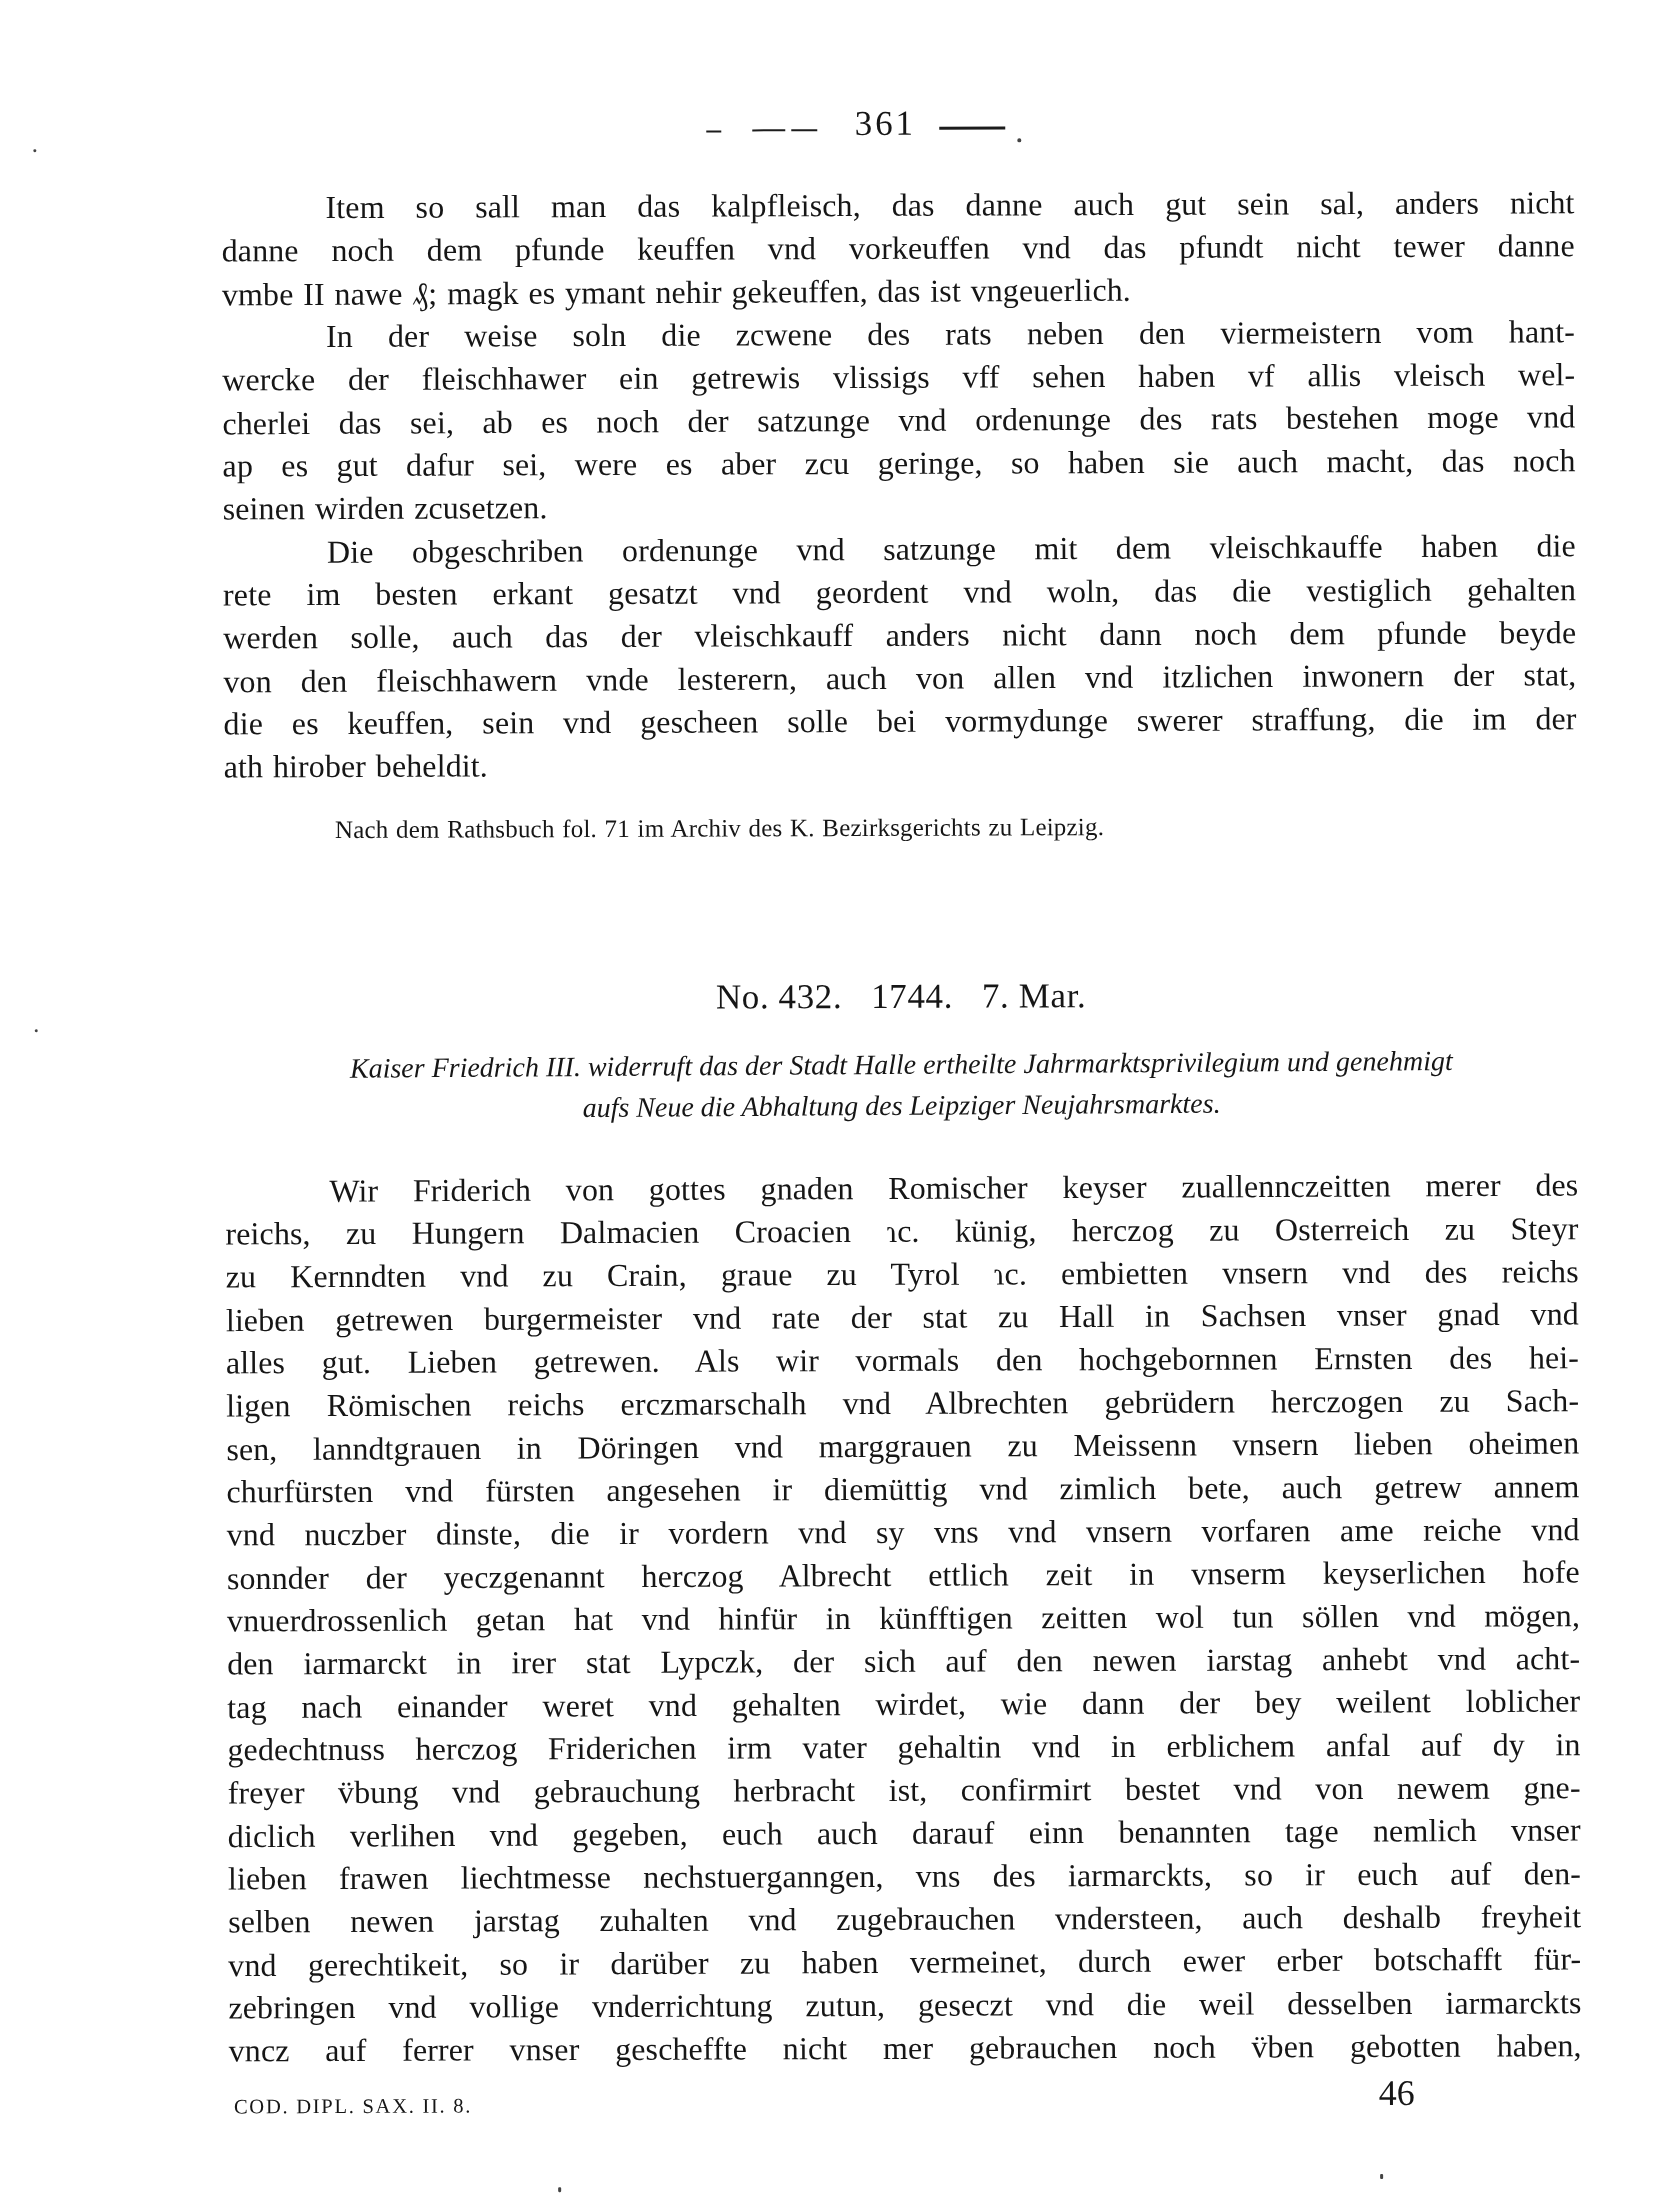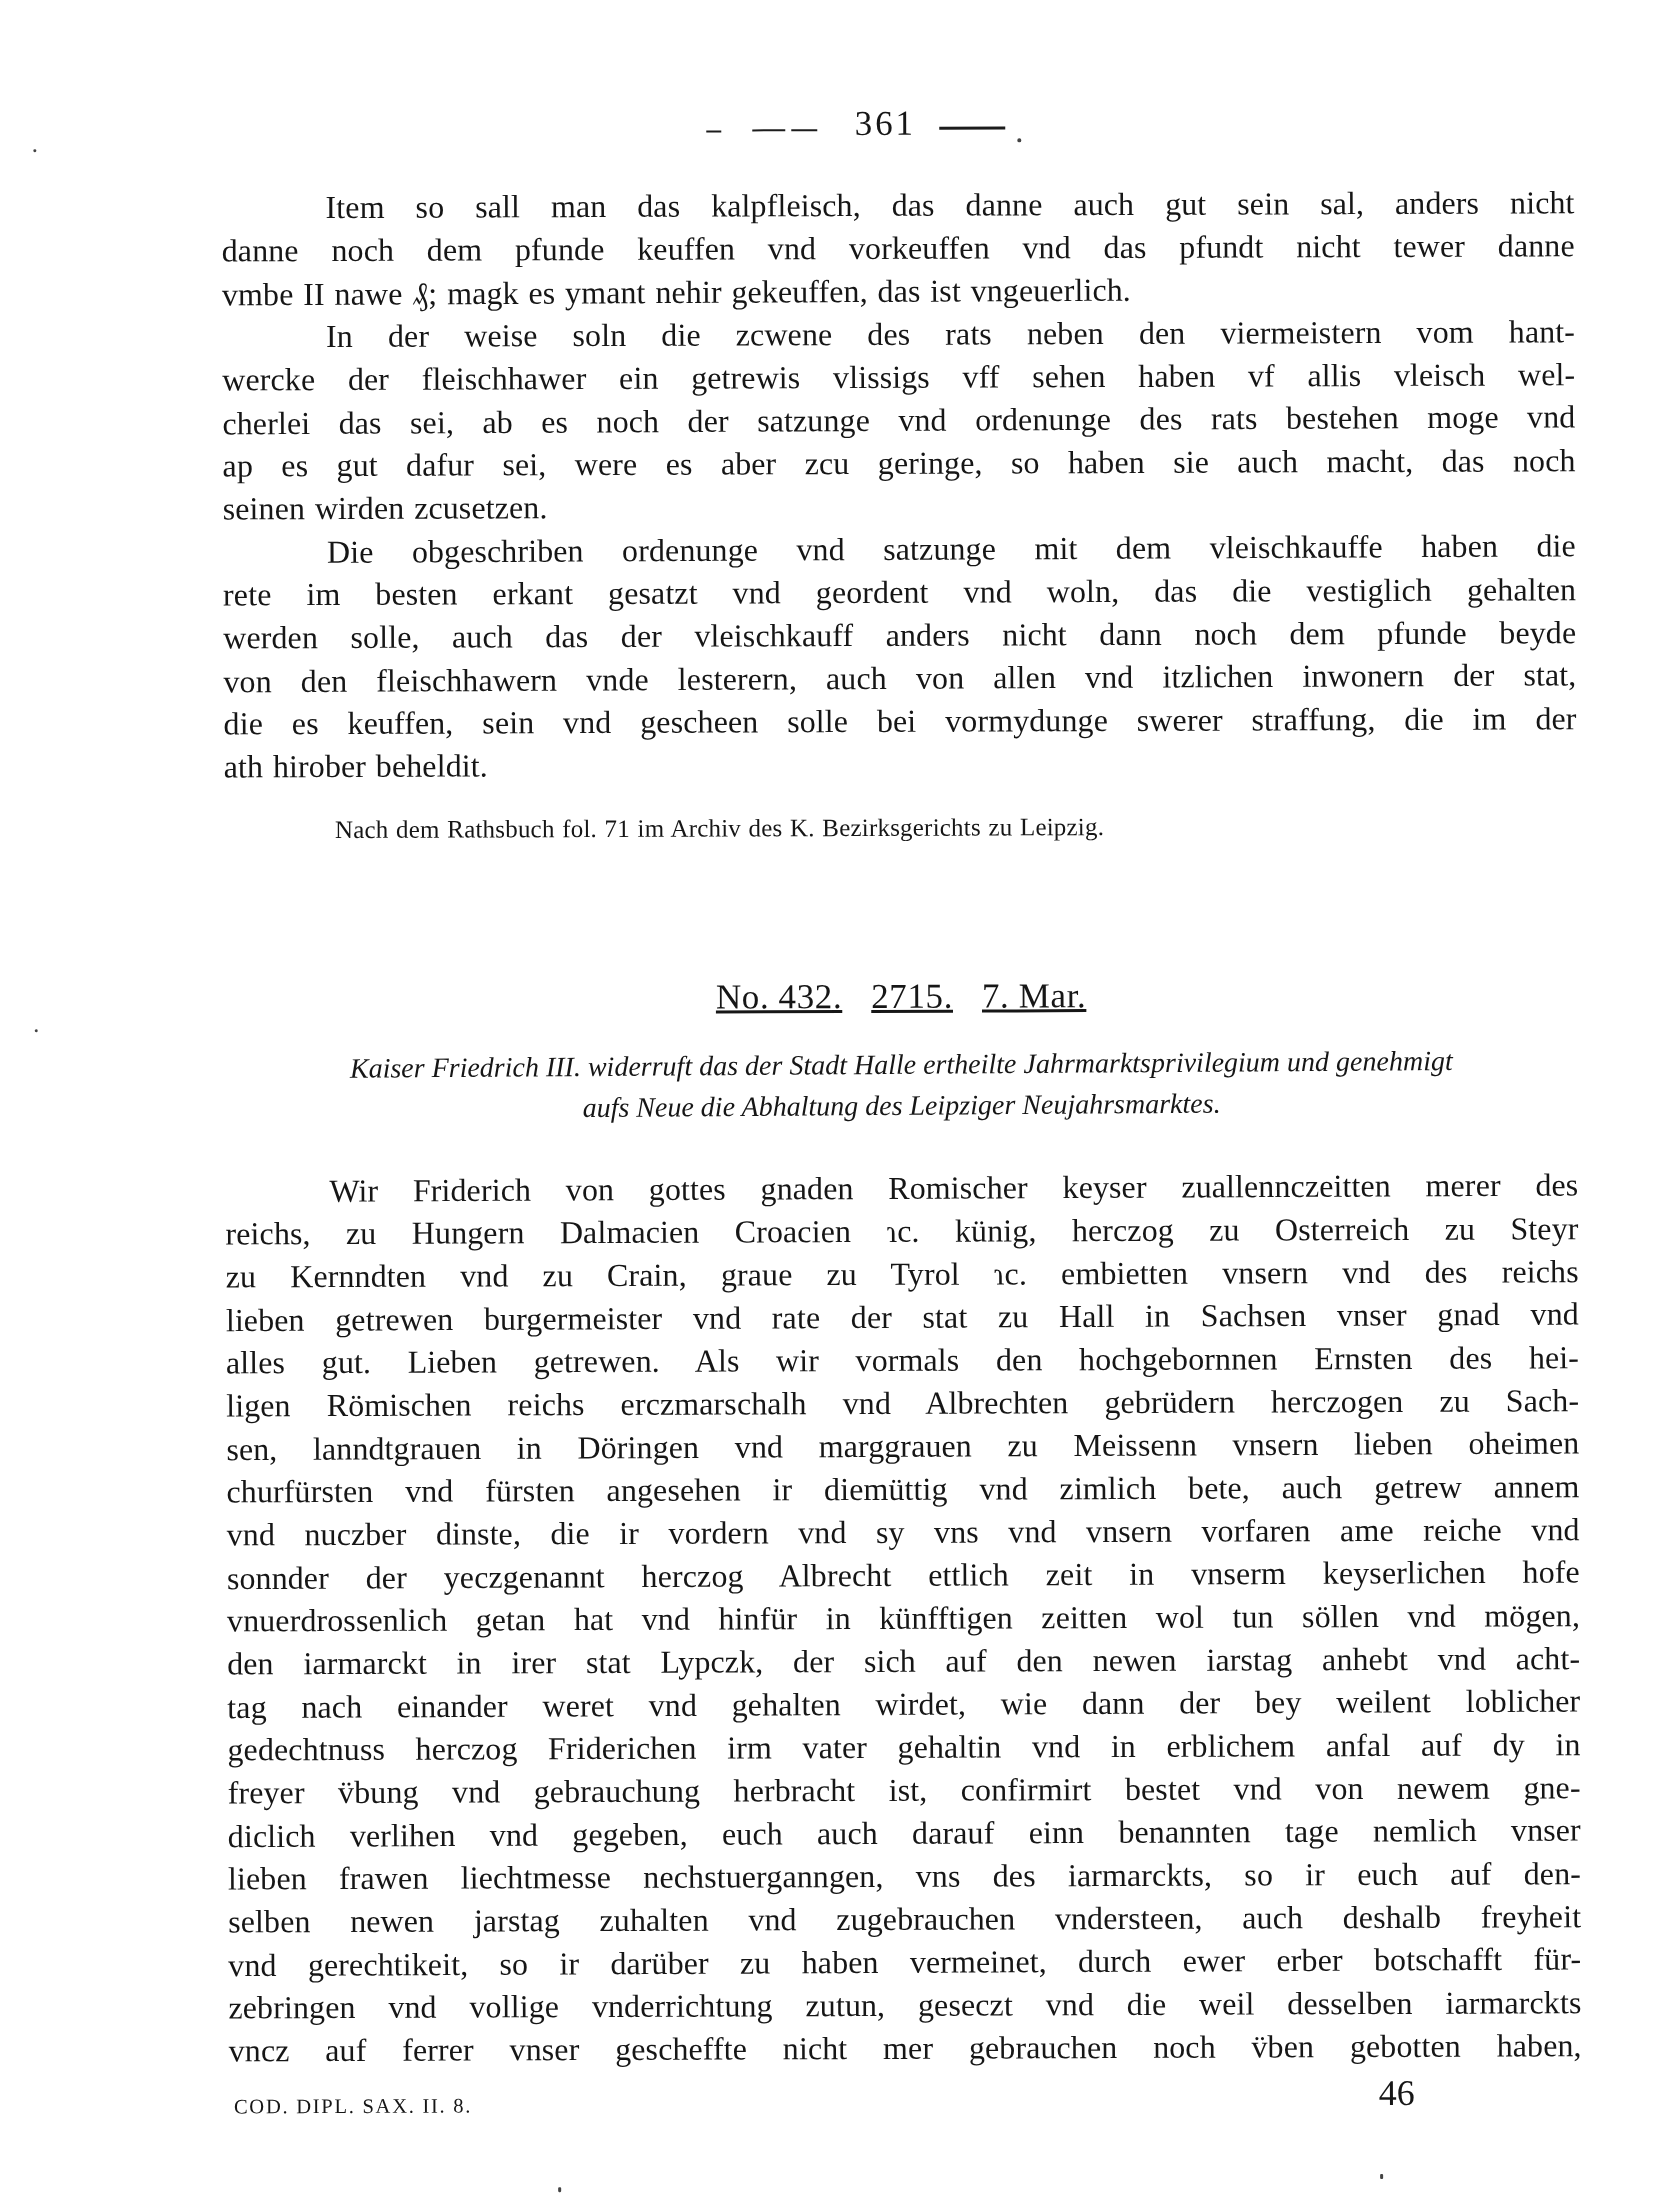--- a/index.html
+++ b/index.html
@@ -35,21 +35,21 @@
 
   .source-note {
     position:absolute; left:312px; top:814px;
     font-size:25px; letter-spacing:0.2px; word-spacing:1.1px;
   }
 
   .heading {
     position:absolute; left:201px; top:977px; width:1353px;
     text-align:center; font-size:35px; letter-spacing:0.6px;
   }
-  .heading .seg { margin:0 14.5px;text-decoration:underline; }
+  .heading .seg { margin:0 14.5px; }
 
   .summary {
     top:1044px;
     font-style:italic; font-size:28px; line-height:41px;
     transform:rotate(-0.18deg);
   }
   .summary .line { text-align:center; text-align-last:center; padding:0; }
 
   
   .footer-left {
@@ -88,21 +88,21 @@
         <div class="line">rete im besten erkant gesatzt vnd geordent vnd woln, das die vestiglich gehalten</div>
         <div class="line">werden solle, auch das der vleischkauff anders nicht dann noch dem pfunde beyde</div>
         <div class="line">von den fleischhawern vnde lesterern, auch von allen vnd itzlichen inwonern der stat,</div>
         <div class="line">die es keuffen, sein vnd gescheen solle bei vormydunge swerer straffung, die im der</div>
         <div class="line short">ath hirober beheldit.</div>
       </div>
 
     <div class="source-note">Nach dem Rathsbuch fol. 71 im Archiv des K. Bezirksgerichts zu Leipzig.</div>
 
     <div class="heading">
-      <span class="seg">No. 432.</span><span class="seg">2715.</span><span class="seg">7. Mar.</span>
+      <span class="seg">No. 432.</span><span class="seg">1744.</span><span class="seg">7. Mar.</span>
     </div>
 
     <div class="speck" style="left:11px; top:1026px; width:3.3px; height:3.3px;"></div>
 
     <div class="textcol summary">
         <div class="line">Kaiser Friedrich III. widerruft das der Stadt Halle ertheilte Jahrmarktsprivilegium und genehmigt</div>
         <div class="line">aufs Neue die Abhaltung des Leipziger Neujahrsmarktes.</div>
       </div>
 
     <div class="textcol bodyB">

